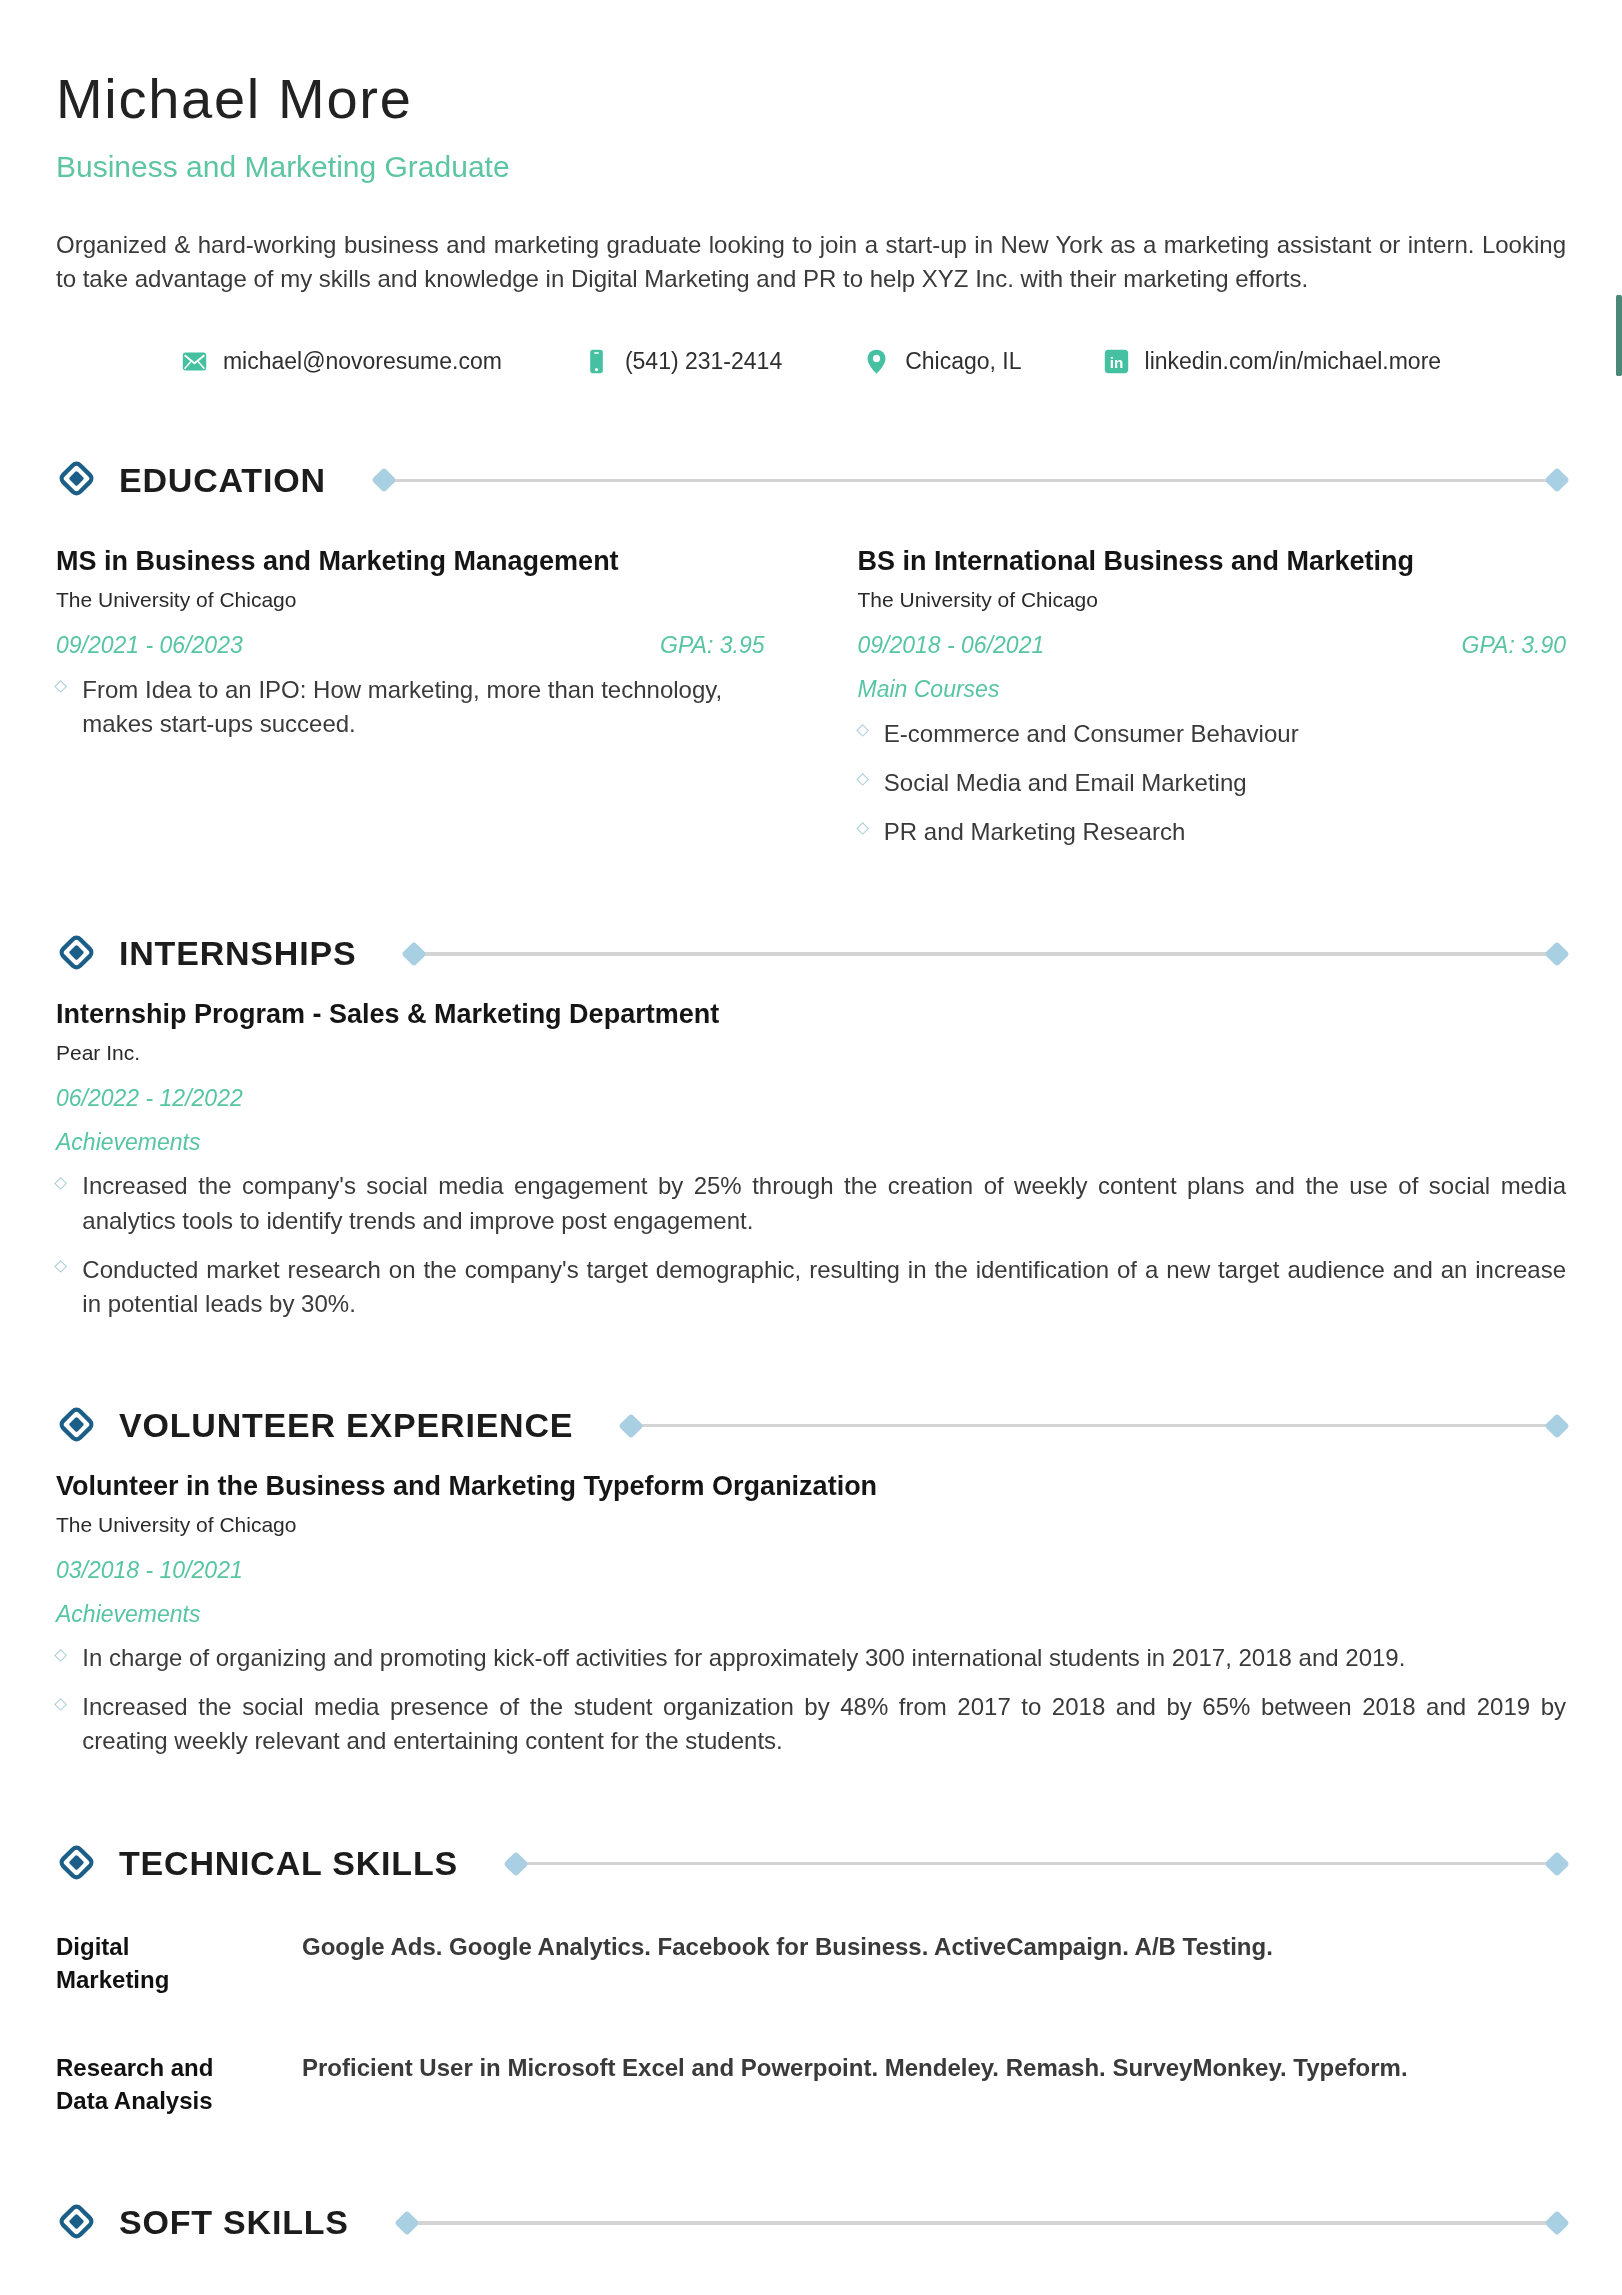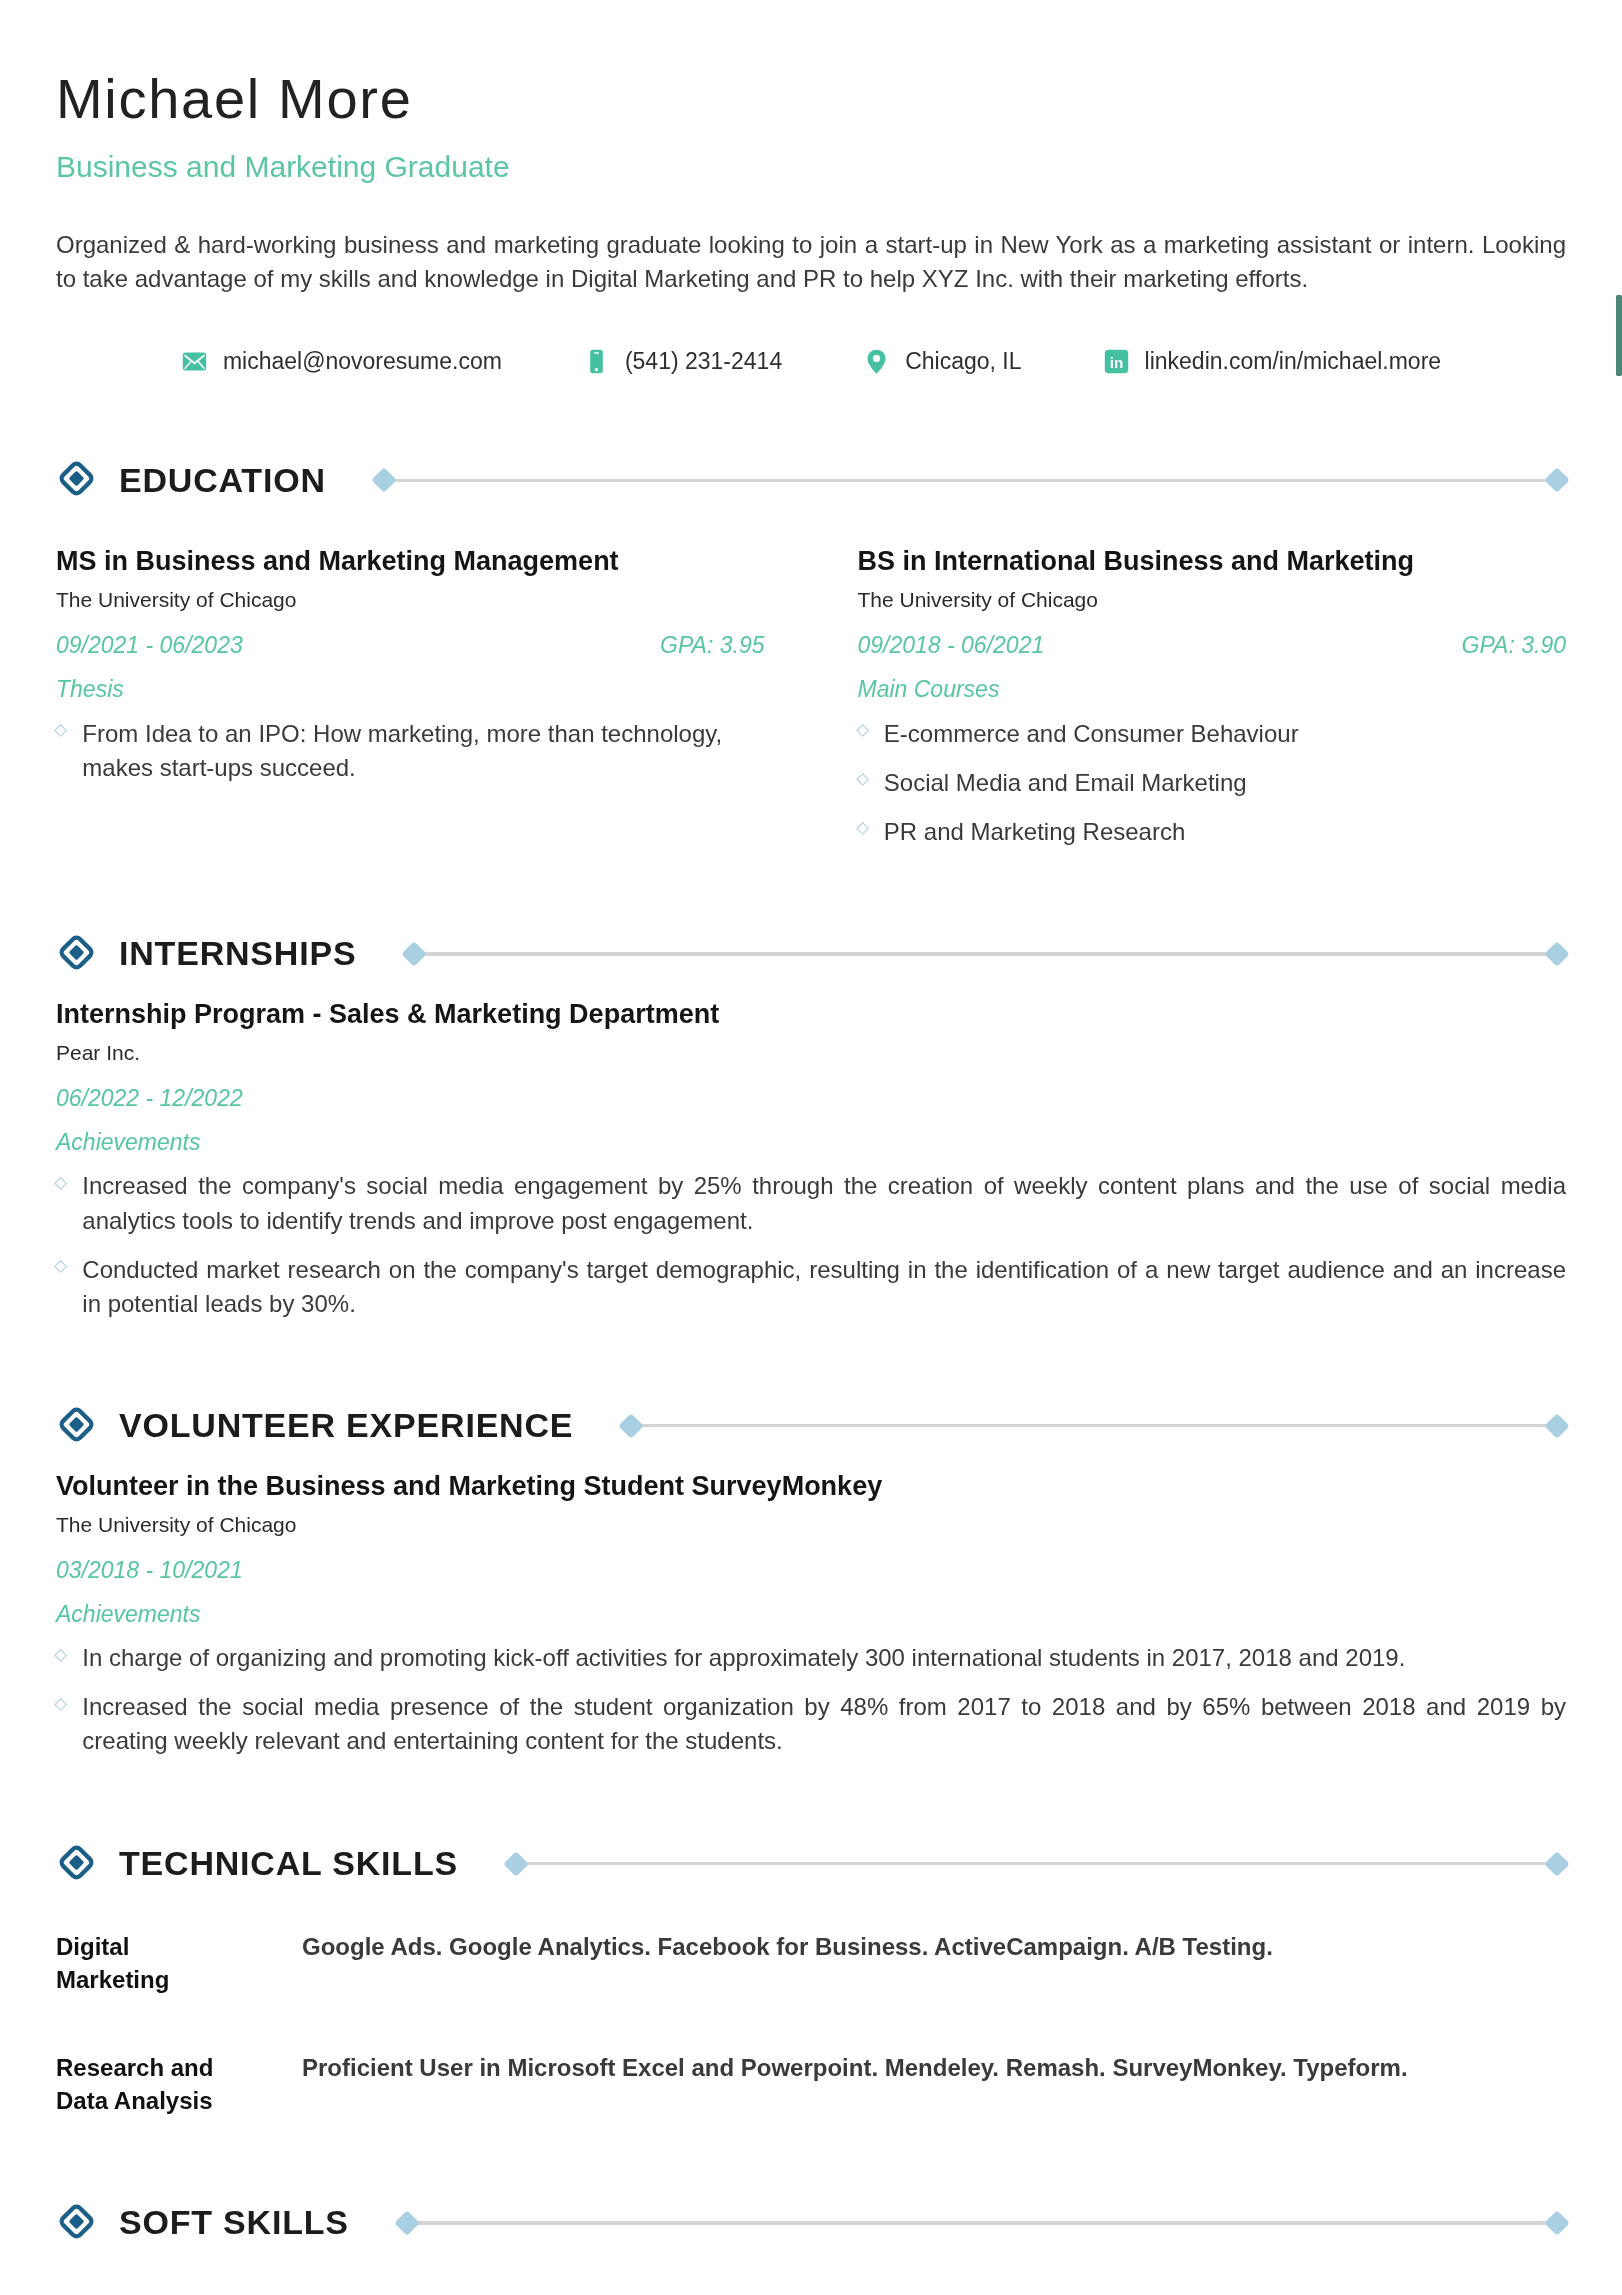--- a/index.html
+++ b/index.html
@@ -145,21 +145,20 @@
       </div>
     </div>
     <div class="edu-grid">
       <div class="edu-entry">
         <h4 class="entry-title">MS in Business and Marketing Management</h4>
         <div class="entry-org">The University of Chicago</div>
         <div class="entry-meta">
           <span>09/2021 - 06/2023</span>
           <span>GPA: 3.95</span>
         </div>
-        <div class="entry-sub">Thesis</div>
         <div class="bullets">
           <div class="bullet">
             <span class="bmk"></span>
             <span class="btx">From Idea to an IPO: How marketing, more than technology, makes start-ups succeed.</span>
           </div>
         </div>
       </div>
       <div class="edu-entry">
         <h4 class="entry-title">BS in International Business and Marketing</h4>
         <div class="entry-org">The University of Chicago</div>
@@ -230,21 +229,21 @@
         </svg>
       </span>
       <h3>VOLUNTEER EXPERIENCE</h3>
       <div class="rule">
         <span class="dmd"></span>
         <span class="line"></span>
         <span class="dmd"></span>
       </div>
     </div>
     <div class="block wide">
-      <h4 class="entry-title">Volunteer in the Business and Marketing Student SurveyMonkey</h4>
+      <h4 class="entry-title">Volunteer in the Business and Marketing Typeform Organization</h4>
       <div class="entry-org">The University of Chicago</div>
       <div class="entry-meta">
         <span>03/2018 - 10/2021</span>
       </div>
       <div class="entry-sub">Achievements</div>
       <div class="bullets">
         <div class="bullet">
           <span class="bmk"></span>
           <span class="btx">In charge of organizing and promoting kick-off activities for approximately 300 international students in 2017, 2018 and 2019.</span>
         </div>

